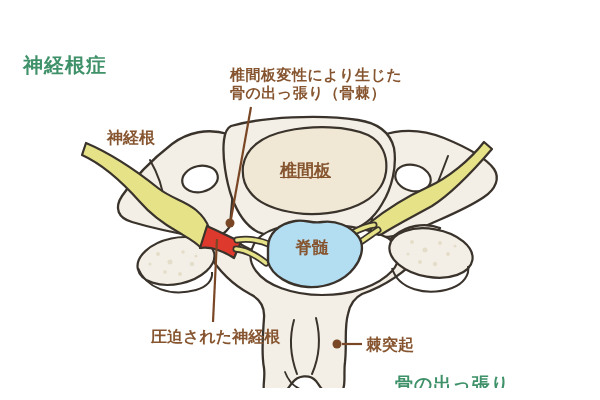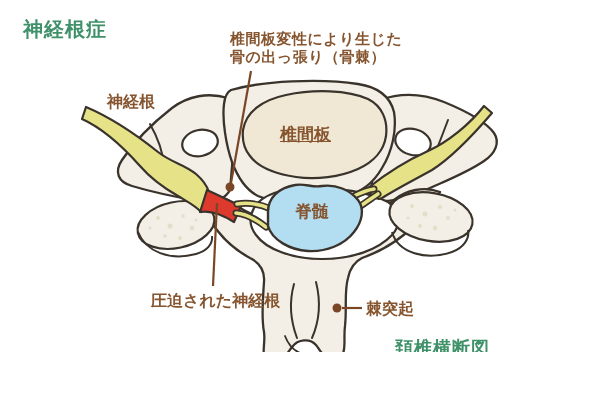--- a/index.html
+++ b/index.html
@@ -1,20 +1,21 @@
 <!DOCTYPE html>
 <html style="--background: #ffffff; --title-green: #3f9169; --label-brown: #86552f; --line-brown: #7a4726; --outline: #3a332c; --bone: #f3efe6; --disc-fill: #f0e8d5; --canal-white: #ffffff; --cord-blue: #b3def2; --nerve-yellow: #e6e287; --compression-red: #dd392d; --speckle: #e4ddc9;"><head>
 <meta charset="utf-8">
 <style>
   html,body{margin:0;padding:0;background:#fff;}
   .stage{
     position:relative;width:600px;height:352px;
     background:var(--background,#fff);
     font-family:"Liberation Sans","DejaVu Sans",sans-serif;
     overflow:hidden;
+    margin-top:36px;
   }
   .stage svg{position:absolute;left:0;top:0;}
   .lbl{position:absolute;white-space:nowrap;font-weight:600;}
   .lbl-title{left:23px;top:16px;font-size:20px;letter-spacing:1px;color:var(--title-green);}
   .lbl-anno1{left:230px;top:30px;font-size:15px;color:var(--label-brown);letter-spacing:.5px;}
   .lbl-anno2{left:230px;top:48px;font-size:15px;color:var(--label-brown);letter-spacing:.5px;}
   .lbl-nerve-root{left:107px;top:92px;font-size:16px;color:var(--label-brown);}
   .lbl-disc{left:280px;top:123px;font-size:17px;color:var(--label-brown);text-decoration:underline;}
   .lbl-cord{left:295px;top:200px;font-size:17px;color:var(--label-brown);}
   .lbl-compressed{left:151px;top:291px;font-size:16px;color:var(--label-brown);}
@@ -135,14 +136,14 @@
   </svg>
 
   <div class="lbl lbl-title">神経根症</div>
   <div class="lbl lbl-anno1">椎間板変性により生じた</div>
   <div class="lbl lbl-nerve-root">神経根</div>
   <div class="lbl lbl-anno2">骨の出っ張り（骨棘）</div>
   <div class="lbl lbl-disc">椎間板</div>
   <div class="lbl lbl-cord">脊髄</div>
   <div class="lbl lbl-spinous">棘突起</div>
   <div class="lbl lbl-compressed">圧迫された神経根</div>
-  <div class="lbl lbl-caption">頚椎横断図</div>
+  <div class="lbl lbl-caption">骨の出っ張り</div>
 </div>
 
 </body></html>

